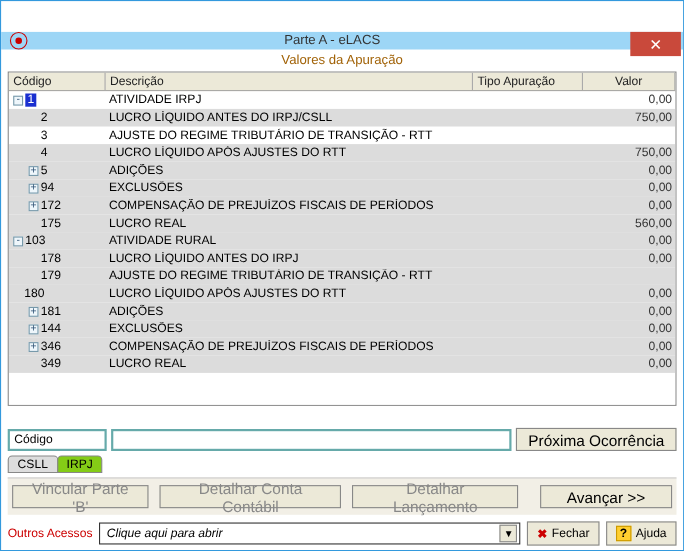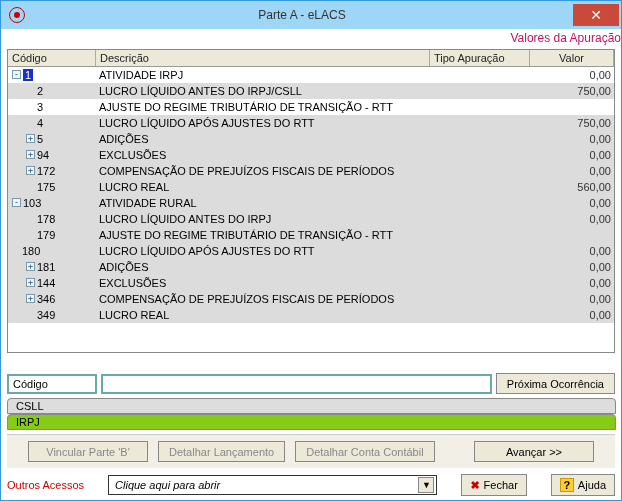--- a/index.html
+++ b/index.html
@@ -2,38 +2,38 @@
 <html><head>
 <meta charset="utf-8">
 <style>
   * { box-sizing: border-box; }
   body { margin: 0; font-family: Tahoma, Arial, sans-serif; font-size: 11px; background: #fff; }
   .window {
     width: 622px; height: 501px; background: #fff;
     border: 1px solid #3399dd; position: relative; display: flex; flex-direction: column;
   }
   .titlebar {
-    height: 28px; background: linear-gradient(#9dd6f6, #9dd6f6);
-    display: flex; align-items: center; position: relative;
-    color: #333; font-size: 12px;
+    height: 16px; background: linear-gradient(#9dd6f6, #9dd6f6);
+    display: flex; align-items: flex-start; position: relative;
+    color: #333; font-size: 12px; margin-top: 28px;
   }
   .titlebar .sysicon {
     width: 16px; height: 16px; margin: 0 6px 0 8px; border-radius: 50%;
     border: 1px solid #c00; position: relative;
   }
   .titlebar .sysicon::after {
     content:""; width:6px; height:6px; background:#c00; border-radius:50%;
     position:absolute; left:4px; top:4px;
   }
   .titlebar .title { flex: 1; text-align: center; }
   .close {
     width: 46px; height: 22px; background: #c9493b; color: #fff; display: flex;
     align-items: center; justify-content: center; font-size: 14px; margin-right: 2px; margin-top: 0;
   }
-  .subtitle { text-align: right; color: #be185d; padding: 2px 0 2px; font-size: 12px; }
+  .subtitle { text-align: center; color: #a16207; padding: 2px 0 2px; font-size: 12px; }
   .grid {
     border: 1px solid #888; margin: 2px 6px 0 6px; height: 310px;
     display: flex; flex-direction: column; overflow: hidden;
   }
   .ghdr {
     display: flex; background: #ece9d8; border-bottom: 1px solid #999;
     font-size: 11px; color: #222;
   }
   .ghdr > div { border-right: 1px solid #aaa; padding: 2px 4px; }
   .col-code { width: 88px; }
@@ -56,37 +56,37 @@
   .codecell { color: #000; }
   .searchbar {
     margin: 20px 6px 2px 6px; display: flex; gap: 4px; align-items: center;
   }
   .panelbox {
     border: 2px solid #6aa; padding: 2px 4px; background: #fff;
   }
   .codebox { width: 90px; }
   .textbox { flex: 1; height: 20px; border: 2px solid #6aa; }
   .btn {
-    background: #ece9d8; border: 1px solid #888; padding: 2px 10px; font-size: 11px;
+    background: #ece9d8; border: 1px solid #888; padding: 2px 10px; font-size: 14px;
     height: 21px; display:flex; align-items:center;
   }
-  .tabs { margin: 2px 6px 0 6px; display: flex; font-size: 11px; flex-direction: column; }
+  .tabs { margin: 2px 6px 0 6px; display: flex; font-size: 11px; }
   .tab {
     border: 1px solid #888; border-top-left-radius: 4px; border-top-right-radius: 4px;
     padding: 1px 8px; background: #84cc16; margin-right: -1px;
   }
   .tab.inactive { background: #ddd; }
   .actionrow {
     margin: 4px 6px 0 6px; display: flex; gap: 10px; background: #f2efe6;
-    padding: 6px 21px; border-top: 1px solid #ccc;
+    padding: 6px 4px; border-top: 1px solid #ccc;
   }
   .actionrow .btn { min-width: 120px; justify-content: center; }
   .actionrow .btn.disabled { color: #888; }
   .footer {
-    margin: 6px 6px 4px 6px; display: flex; align-items: center; gap: 24px;
+    margin: 6px 6px 4px 6px; display: flex; align-items: center; gap: 6px;
   }
   .footer .lbl { color: #c00; }
   .combo {
     flex: 1; height: 20px; border: 1px solid #333; background: #fff;
     display: flex; align-items: center; justify-content: space-between; padding: 0 2px 0 6px;
     font-style: italic;
   }
   .combo .arrow {
     width: 16px; height: 16px; background: #ece9d8; border: 1px solid #888;
     display: flex; align-items: center; justify-content: center; font-size: 9px;
@@ -281,24 +281,24 @@
   <div class="tabs">
     <div class="tab inactive"><span>CSLL</span></div>
     <div class="tab"><span>IRPJ</span></div>
   </div>
 
   <div class="actionrow">
     <button class="btn disabled">
         <span>Vincular Parte 'B'</span>
       </button>
     <button class="btn disabled">
-        <span>Detalhar Lançamento</span>
+        <span>Detalhar Conta Contábil</span>
       </button>
     <button class="btn disabled">
-        <span>Detalhar Conta Contábil</span>
+        <span>Detalhar Lançamento</span>
       </button>
     <div style="flex:1"></div>
     <button class="btn">
         <span>Avançar &gt;&gt;</span>
       </button>
   </div>
 
   <div class="footer">
     <span class="lbl">Outros Acessos</span>
     <div class="combo">

